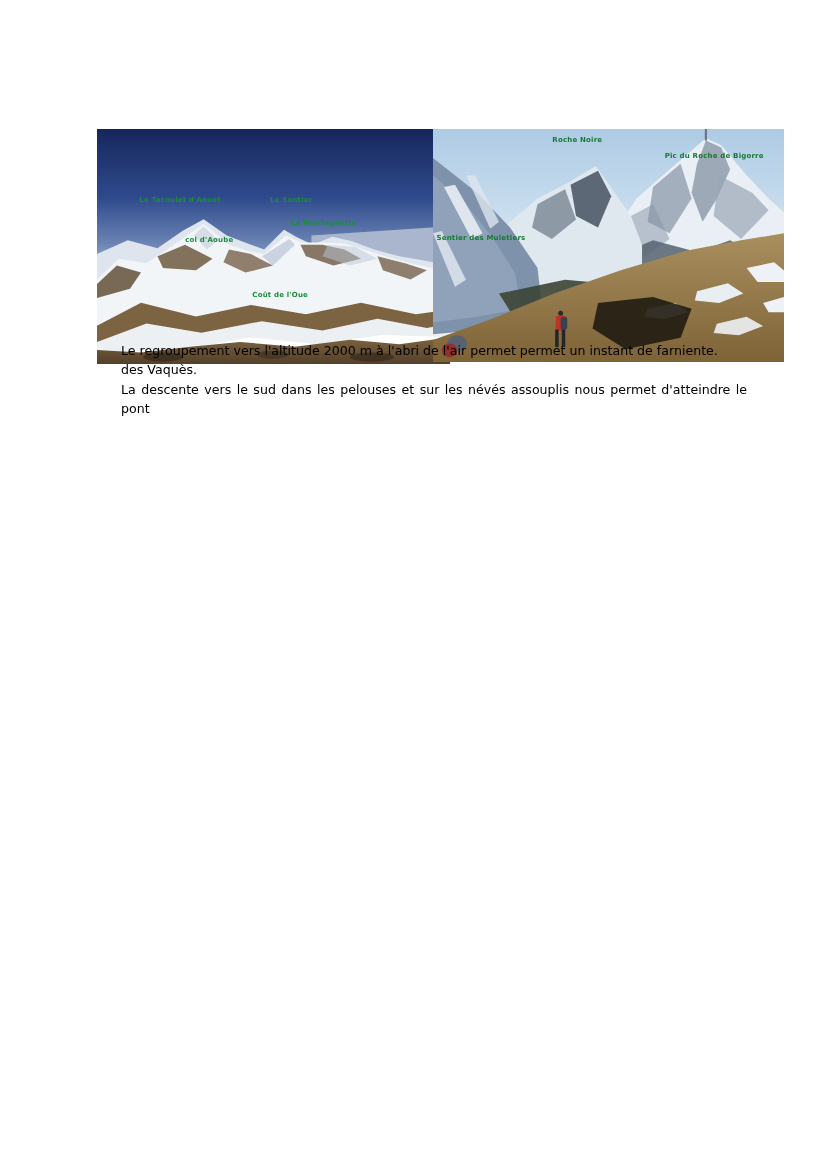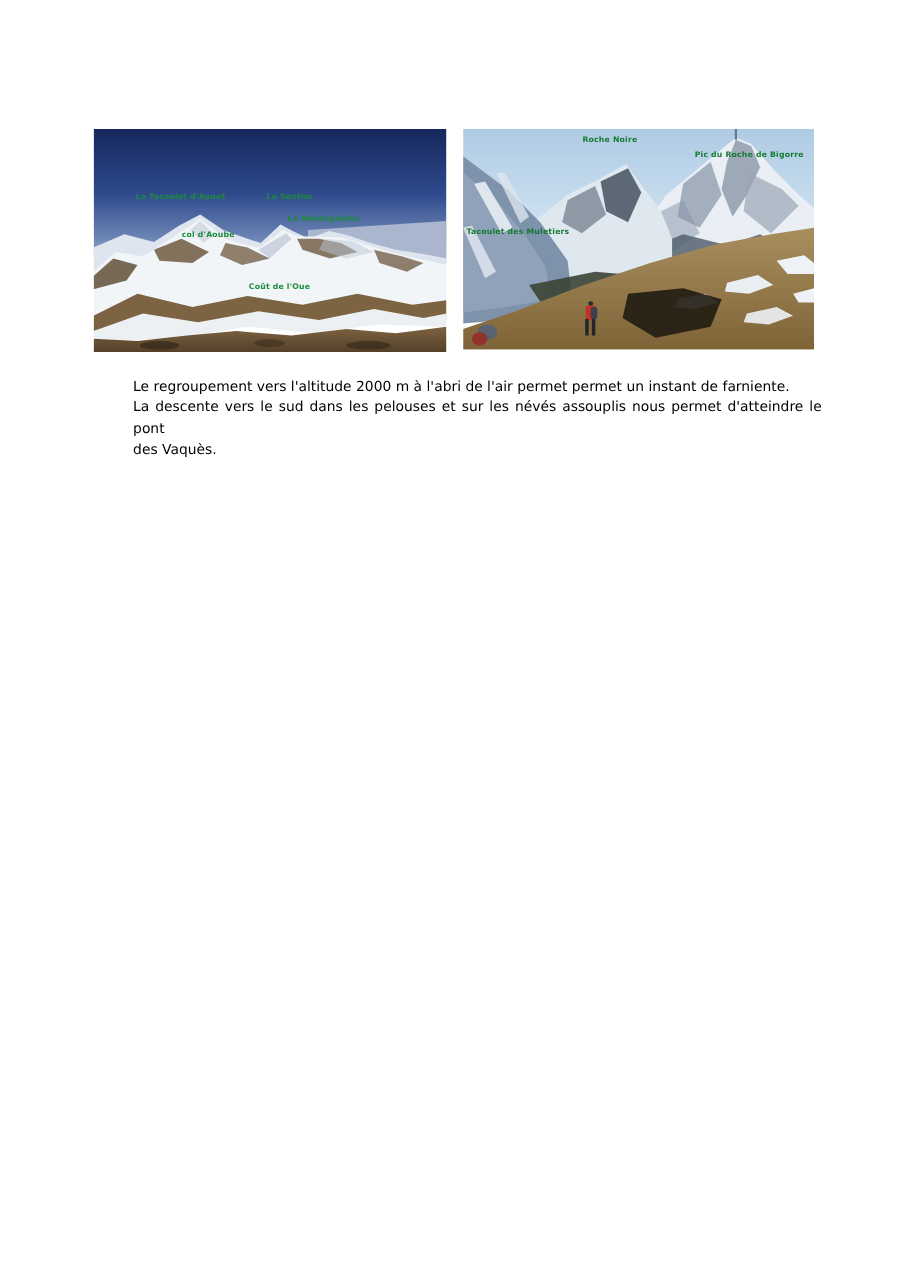--- a/index.html
+++ b/index.html
@@ -13,21 +13,21 @@
   }
   .page{position:absolute;inset:0;}
   .intro{
     position:absolute;left:79px;top:78px;width:690px;
     font-size:12.6px;line-height:18px;white-space:nowrap;
   }
   .photos{
     position:absolute;left:85px;top:117px;width:656px;height:205px;
   }
   .photo{
-    position:absolute;margin:0;padding:0;overflow:hidden;
+    position:absolute;margin:12px;padding:16px;overflow:hidden;
   }
   .photo svg{position:absolute;inset:0;width:100%;height:100%;display:block;}
   .photo-left{left:0;top:0;width:321px;height:203px;text-decoration:underline;}
   .photo-right{left:336px;top:0;width:319px;height:201px;}
   .plabel{
     position:absolute;
     font-size:7px;font-weight:bold;
     color:#1c8c3c;
     white-space:nowrap;
     letter-spacing:0.2px;
@@ -136,24 +136,24 @@
           <rect x="111" y="173" width="3.2" height="15" fill="#23262b"></rect>
           <rect x="117" y="173" width="3.2" height="15" fill="#23262b"></rect>
         </g>
         <g>
           <ellipse cx="22" cy="185" rx="9" ry="7" fill="#5a6270"></ellipse>
           <ellipse cx="15" cy="191" rx="7" ry="6" fill="#93302a"></ellipse>
         </g>
       </svg>
       <span class="plabel" style="left:34%;top:3%">Roche Noire</span>
       <span class="plabel" style="left:66%;top:10%">Pic du Roche de Bigorre</span>
-      <span class="plabel" style="left:1%;top:45%">Tacoulet des Muletiers</span>
+      <span class="plabel" style="left:1%;top:45%">Sentier des Muletiers</span>
     </figure>
 
   </div>
 
   <div class="para">
     <div class="pline">Le regroupement vers l'altitude 2000 m à l'abri de l'air permet permet un instant de farniente.</div>
+    <div class="pline">des Vaquès.</div>
     <div class="pline justify">La descente vers le sud dans les pelouses et sur les névés assouplis nous permet d'atteindre le pont</div>
-    <div class="pline">des Vaquès.</div>
   </div>
 
 </div>
 
 </body></html>

